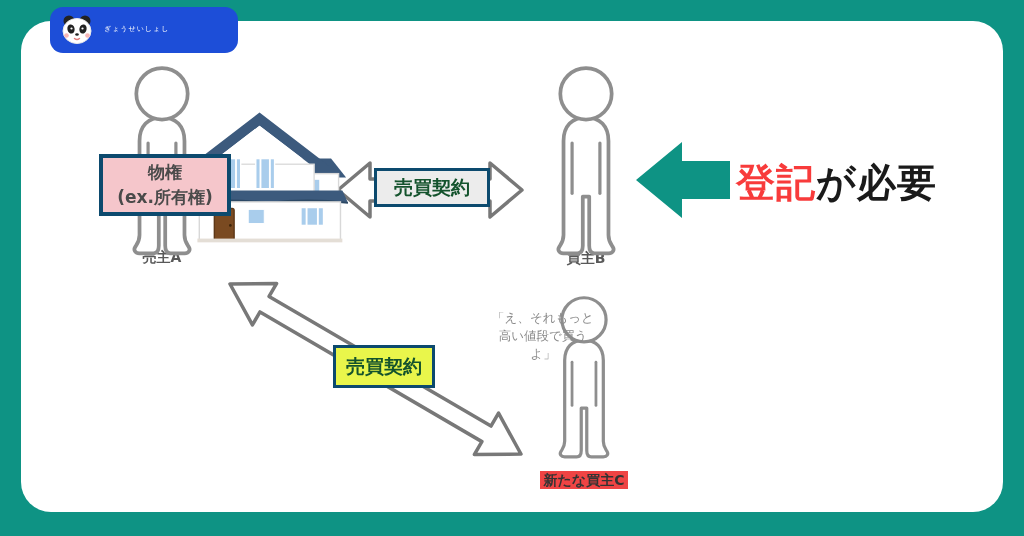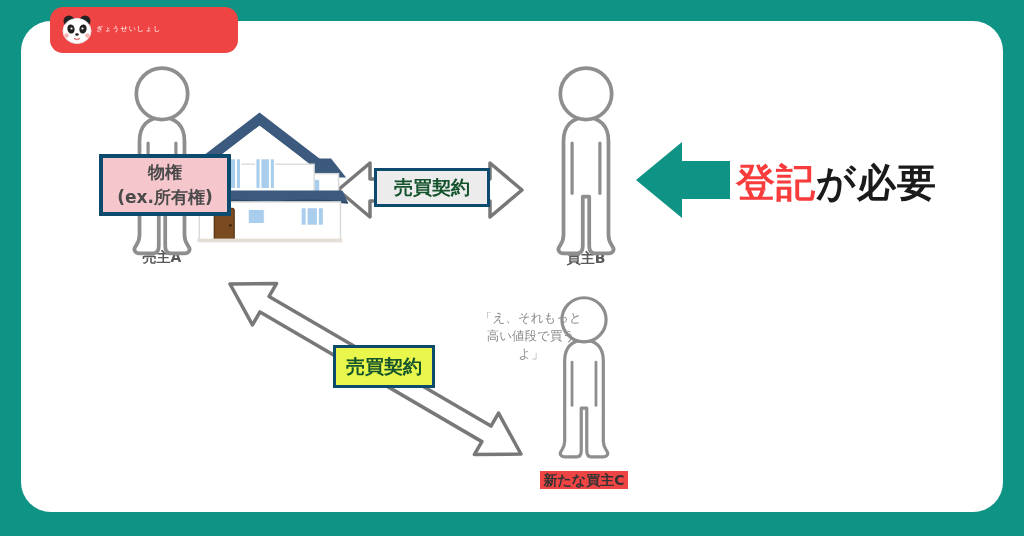--- a/index.html
+++ b/index.html
@@ -9,22 +9,22 @@
     background:#0e9384;
     position:relative;
   }
   .content-area {
     position:absolute; left:21px; top:21px; width:982px; height:491px;
     background:#ffffff; border-radius:30px;
   }
   
   .logo-badge {
     position:absolute; left:50px; top:7px; width:188px; height:46px;
-    background:#ef4444; border-radius:13px;
-    display:flex; align-items:center; padding:0 10px; z-index:30;
+    background:#1d4ed8; border-radius:13px;
+    display:flex; align-items:center; padding:0 10px; gap:8px; z-index:30;
   }
   .logo-textcol { display:flex; flex-direction:column; align-items:flex-start; line-height:1; }
   .logo-furigana { color:#ffffff; font-size:7px; letter-spacing:1px; margin-bottom:2px; margin-left:2px; }
   .logo-title { color:#ffffff; font-size:15px; font-weight:bold; letter-spacing:0.5px; }
   
   .abs { position:absolute; }
   
   .name-label {
     position:absolute; text-align:center; font-size:14px; font-weight:bold; color:#595959;
   }
@@ -47,21 +47,21 @@
   .contract-box.top { left:374px; top:168px; width:116px; height:39px; background:#ececec; font-size:19px; }
   .contract-box.bottom { left:333px; top:345px; width:102px; height:43px; background:#e9f64b; font-size:19px; }
   
   .callout {
     position:absolute; left:736px; top:156px; font-size:39px; font-weight:bold;
     letter-spacing:1px; white-space:nowrap; color:#1a1a1a;
   }
   .callout .red { color:#f83b3b; }
   
   .speech {
-    position:absolute; left:464px; top:309px; width:134px;
+    position:absolute; left:476px; top:309px; width:134px;
     text-align:center; font-size:12.5px; color:#8a8a8a; line-height:18px; z-index:8;
   }
   svg { display:block; }
 </style>
 </head>
 <body>
 
 <div class="content-area"></div>
 
 <div class="logo-badge">

